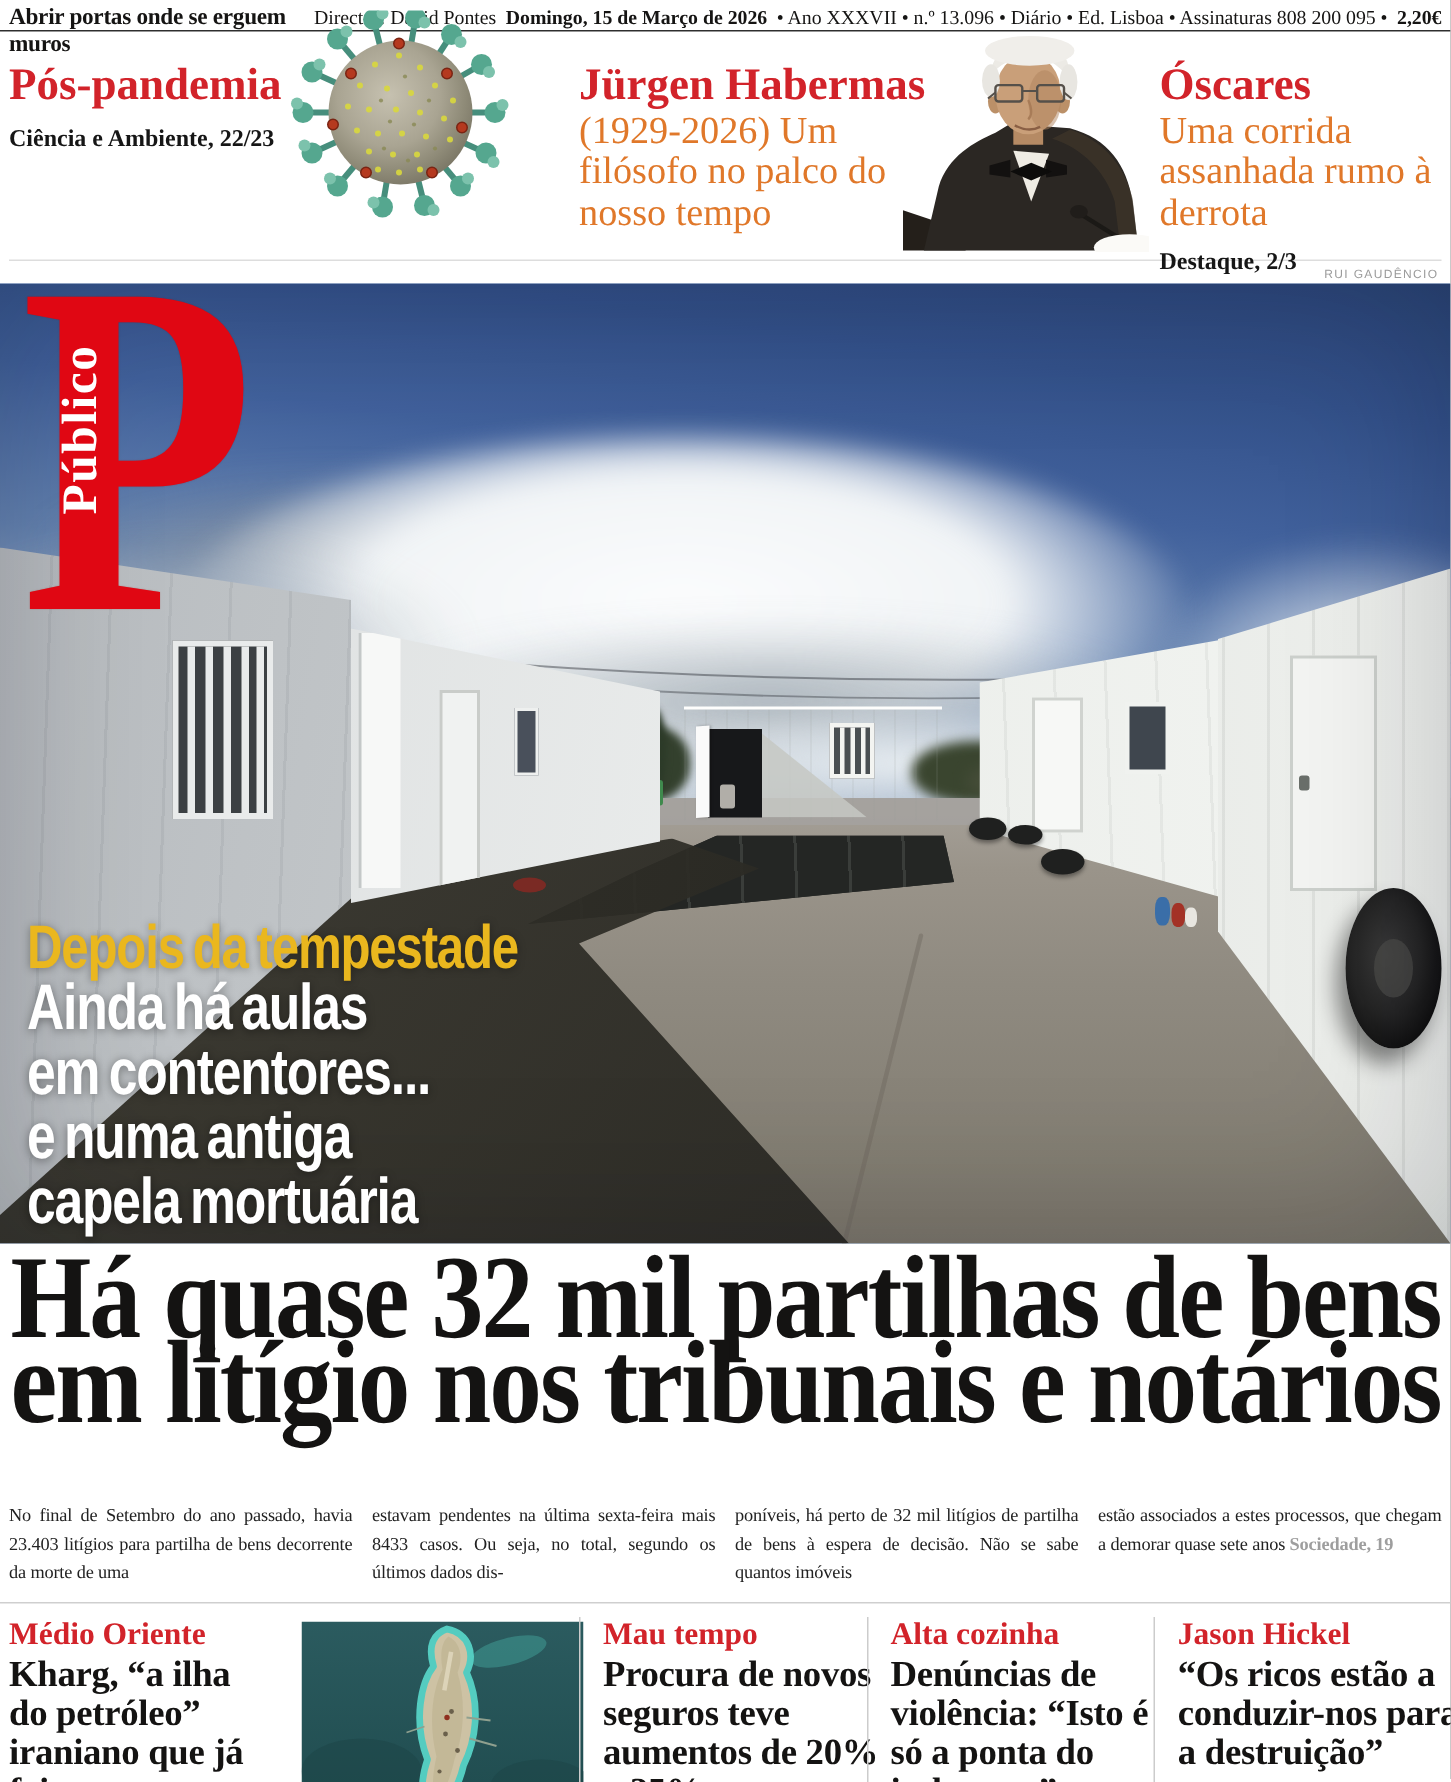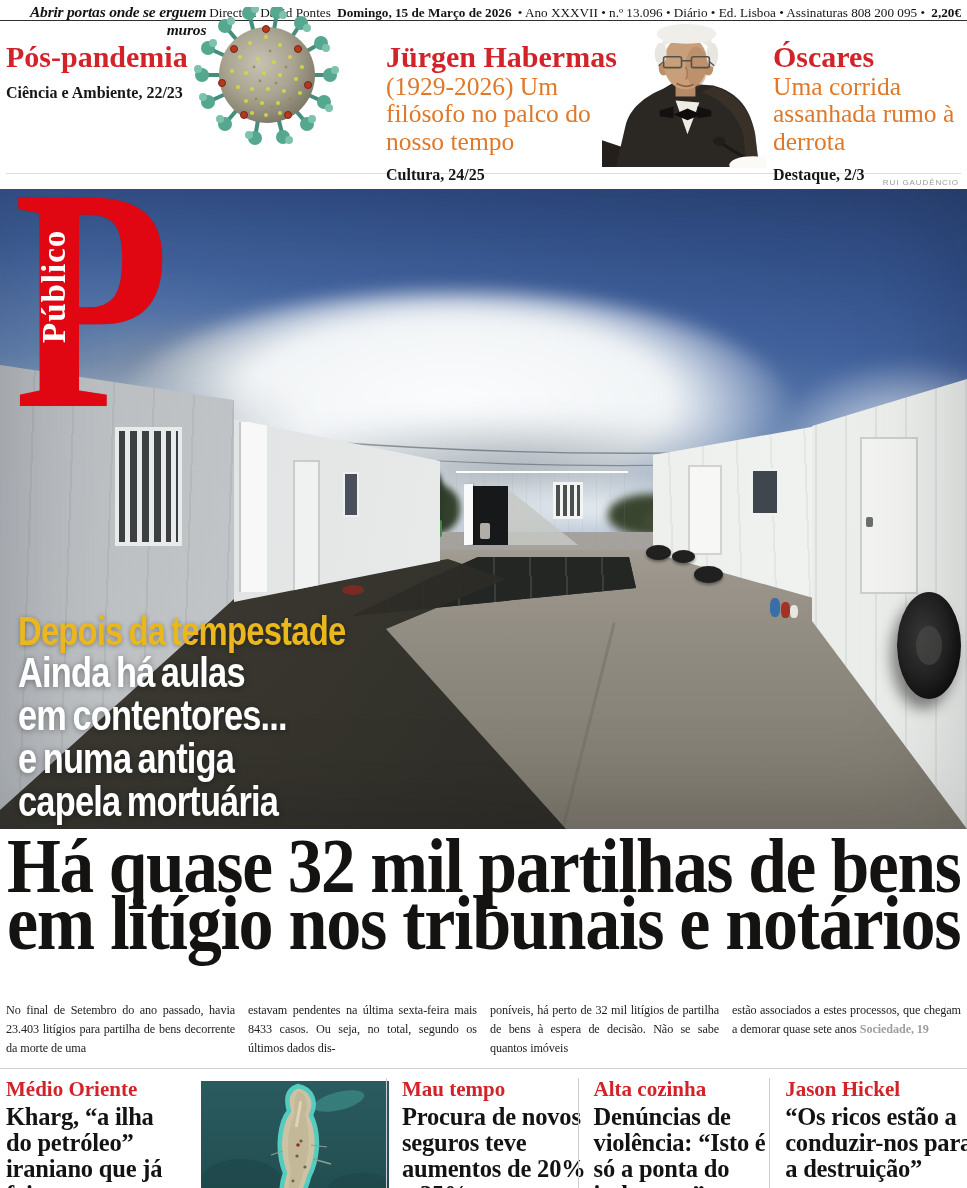--- a/index.html
+++ b/index.html
@@ -8,21 +8,21 @@
   }
   *{box-sizing:border-box; margin:0; padding:0;}
   html,body{background:#fff;}
   body{width:967px; height:1188px; overflow:hidden;
        font-family:"Liberation Serif", serif; color:var(--dark);}
   .page{position:relative; width:967px; height:1188px; padding:0 6px; overflow:hidden;}
 
   
   .masthead{display:flex; align-items:baseline; height:21px; padding-top:3px;
             border-bottom:1.5px solid #2e2e2e; margin:0 -6px; padding-left:6px; padding-right:6px;}
-  .motto{font-weight:bold; font-style:italic; font-size:15.5px; letter-spacing:-.2px;text-align:right;}
+  .motto{font-weight:bold; font-size:15.5px; letter-spacing:-.2px;}
   .mh-right{margin-left:auto; font-size:13.2px; white-space:nowrap;}
   .mh-right b{font-weight:bold;}
   .mh-right span, .mh-right b{margin-left:3px;}
 
   
   .teasers{position:relative; display:flex; height:153px; border-bottom:1px solid #ddd; z-index:3;}
   .tz{position:relative;}
   .tz1{width:340px;}
   .tz2{width:381px; padding-left:40px;}
   .tz3{flex:1; padding-left:46px;}
@@ -261,21 +261,20 @@
           <circle cx="128" cy="78" r="3.5"></circle>
             <circle cx="64" cy="108" r="3.5"></circle>
             <circle cx="108" cy="108" r="3.5"></circle>
           <circle cx="86" cy="22" r="3.5"></circle>
         </g>
       </svg>
     </div>
     <div class="tz tz2">
       <div class="kick">Jürgen Habermas</div>
       <div class="ttl">(1929-2026) Um filósofo no palco do nosso tempo</div>
-      <div class="tref">Cultura, 24/25</div>
       <svg class="habermas-img" viewBox="0 0 165 145">
         <polygon points="0,118 42,132 42,145 0,145" fill="#241f1a"></polygon>
         <path d="M14,145 L24,102 C30,82 48,72 62,66 L72,60 L112,63 C138,70 150,88 154,112 L158,145 Z" fill="#2b2723"></path>
         <path d="M100,70 C120,76 136,92 142,112 L146,145 L158,145 L154,110 C148,86 132,70 112,64 Z" fill="#453a2c" opacity=".55"></path>
         <rect x="74" y="56" width="20" height="18" fill="#b58a64"></rect>
         <polygon points="74,78 98,80 86,112" fill="#efece4"></polygon>
         <path d="M58,88 l14,-4 v12 l-14,-2 z" fill="#131110"></path>
         <path d="M110,88 l-14,-4 v12 l14,-2 z" fill="#131110"></path>
         <path d="M72,92 l14,-6 l14,6 l-14,6 z" fill="#0d0c0b"></path>
         <ellipse cx="62" cy="45" rx="5" ry="8" fill="#bb9068"></ellipse>

